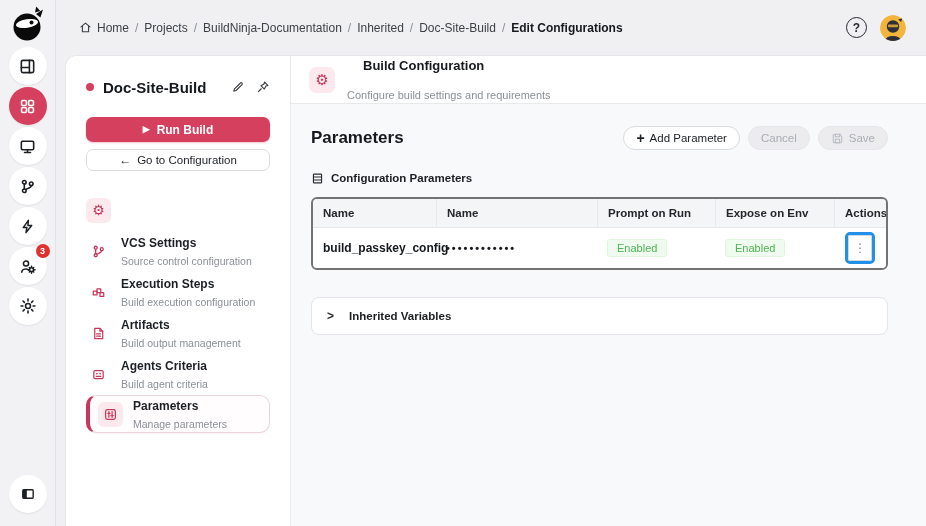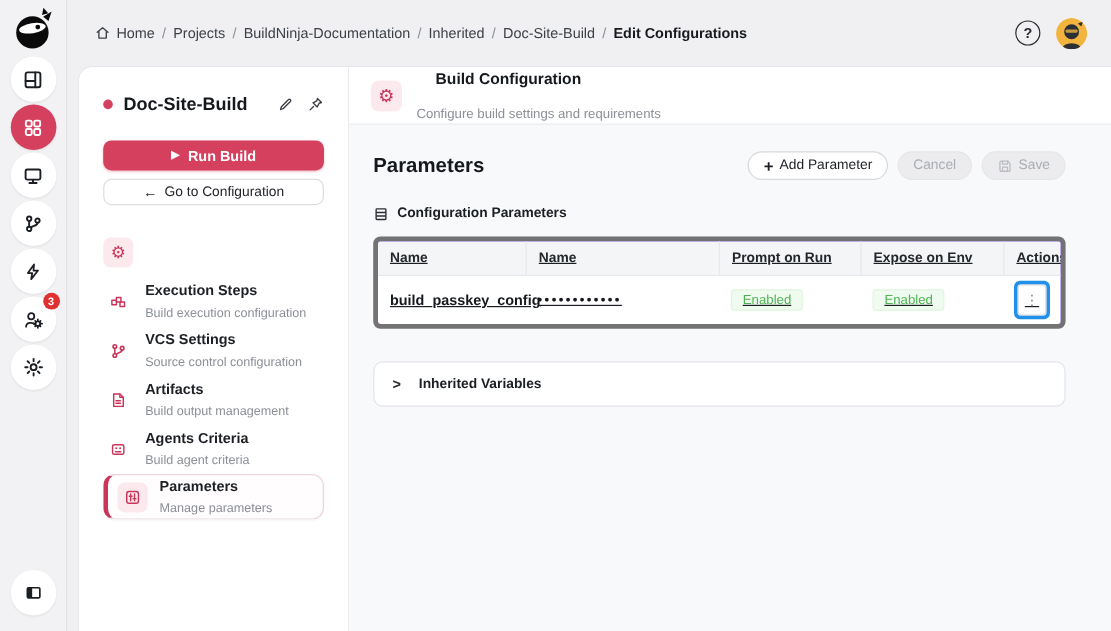--- a/index.html
+++ b/index.html
@@ -120,21 +120,21 @@
   }
   .pill.add { background:#fff; border:1px solid #d7d9dd; color:#1c1f24; }
   .pill.add .plus { font-size:14px; font-weight:bold; line-height:1; }
   .pill.disabled { background:#ececef; border:1px solid #e6e6ea; color:#a9adb4; cursor:default; }
   .pill .save-ic { opacity:.75; }
 
   .group-row { margin-top:21px; display:flex; align-items:center; gap:7px; height:14px; }
   .group-label { font-size:11.5px; font-weight:bold; color:#1b1e22; }
   .group-ic { color:#2a2d31; }
 
-  .table-card { margin-top:12px; background:#6d28d9; border:4px solid #737373; border-radius:6px; overflow:hidden;text-decoration:underline; }
+  .table-card { margin-top:12px; background:#f9a8d4; border:2px solid #737373; border-radius:6px; overflow:hidden; }
   .t-row { display:grid; grid-template-columns:123px 161px 118px 119px 1fr; align-items:center; }
   .t-head { height:29px; background:#f4f5f7; border-bottom:1px solid #e6e8eb; }
   .t-head .t-cell { font-size:11.5px; font-weight:bold; color:#23262b; }
   .t-head .t-cell + .t-cell { border-left:1px solid #e6e8eb; }
   .t-cell { padding-left:10px; height:100%; display:flex; align-items:center; }
   .t-data { height:40px; background:#fff; }
   .cell-name { font-size:12px; font-weight:bold; color:#15181c; }
   .cell-value { font-size:11px; font-weight:bold; letter-spacing:2px; color:#15181c; }
   .badge-enabled {
     font-size:11px; color:#4cb552; background:#f0fbef; border:1px solid #e1f5de;
@@ -298,44 +298,44 @@
     </button>
 
     <div class="nav">
 
       <div class="nav-item">
         <span class="nav-ic chip">⚙</span>
       </div>
 
       <div class="nav-item">
         <span class="nav-ic">
-          <svg width="15" height="15" viewBox="0 0 16 16" fill="none" stroke="currentColor" stroke-width="1.3" stroke-linejoin="round">
-            <rect x="2.4" y="6.6" width="4" height="4"></rect>
-            <rect x="6.4" y="4.2" width="4" height="4"></rect>
-            <rect x="9.6" y="8.2" width="4" height="4"></rect>
-          </svg>
-        </span>
-        <span class="nav-txt">
-          <span class="nav-title">Execution Steps</span><br>
-          <span class="nav-sub">Build execution configuration</span>
-        </span>
-      </div>
-
-      <div class="nav-item">
-        <span class="nav-ic">
           <svg width="15" height="15" viewBox="0 0 16 16" fill="none" stroke="currentColor" stroke-width="1.4" stroke-linecap="round" stroke-linejoin="round">
             <circle cx="5" cy="4" r="1.6"></circle>
               <circle cx="11.5" cy="5.5" r="1.6"></circle>
               <circle cx="5" cy="12" r="1.6"></circle>
             <path d="M5 5.7 V10.3 M11.5 7.2 C11.5 9.5 8 9.4 6.6 10.8"></path>
           </svg>
         </span>
         <span class="nav-txt">
           <span class="nav-title">VCS Settings</span><br>
           <span class="nav-sub">Source control configuration</span>
+        </span>
+      </div>
+
+      <div class="nav-item">
+        <span class="nav-ic">
+          <svg width="15" height="15" viewBox="0 0 16 16" fill="none" stroke="currentColor" stroke-width="1.3" stroke-linejoin="round">
+            <rect x="2.4" y="6.6" width="4" height="4"></rect>
+            <rect x="6.4" y="4.2" width="4" height="4"></rect>
+            <rect x="9.6" y="8.2" width="4" height="4"></rect>
+          </svg>
+        </span>
+        <span class="nav-txt">
+          <span class="nav-title">Execution Steps</span><br>
+          <span class="nav-sub">Build execution configuration</span>
         </span>
       </div>
 
       <div class="nav-item">
         <span class="nav-ic">
           <svg width="15" height="15" viewBox="0 0 16 16" fill="none" stroke="currentColor" stroke-width="1.3" stroke-linecap="round" stroke-linejoin="round">
             <path d="M4 2.5 h5.5 L12.5 5.5 V13.5 H4 z"></path>
             <path d="M9.5 2.5 v3 h3"></path>
             <path d="M6 8.4 h4 M6 10.8 h4"></path>
           </svg>

